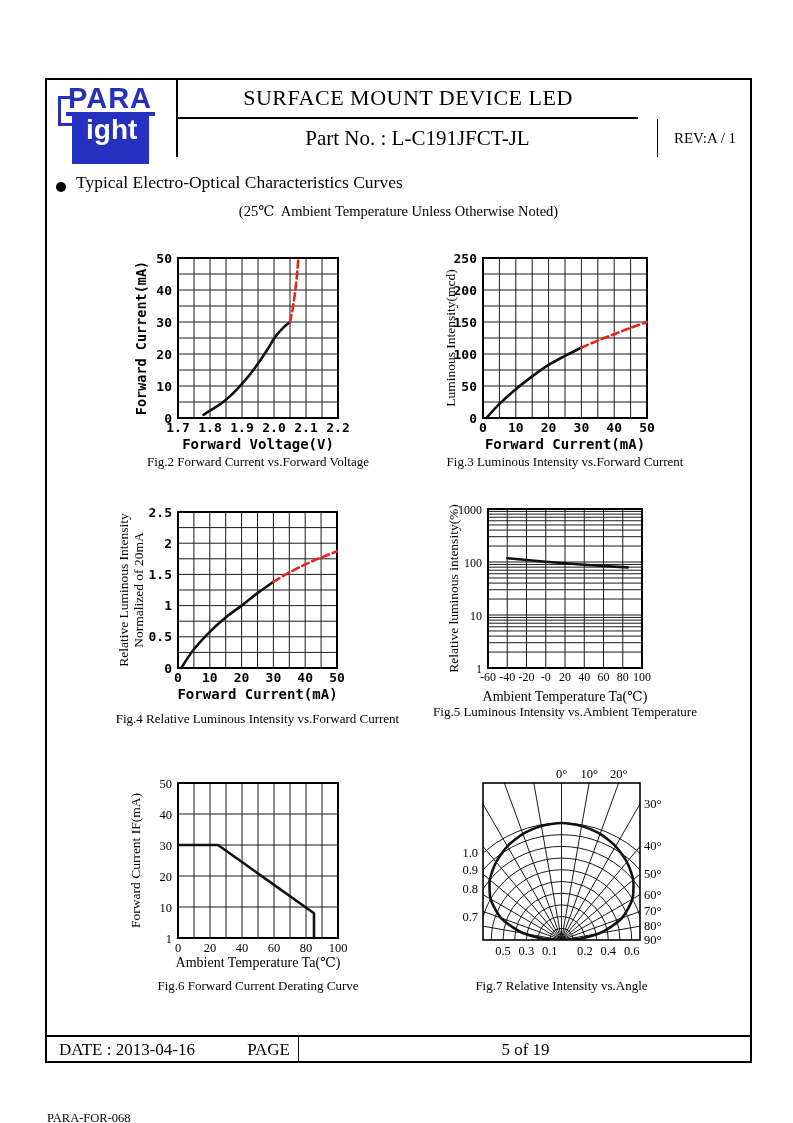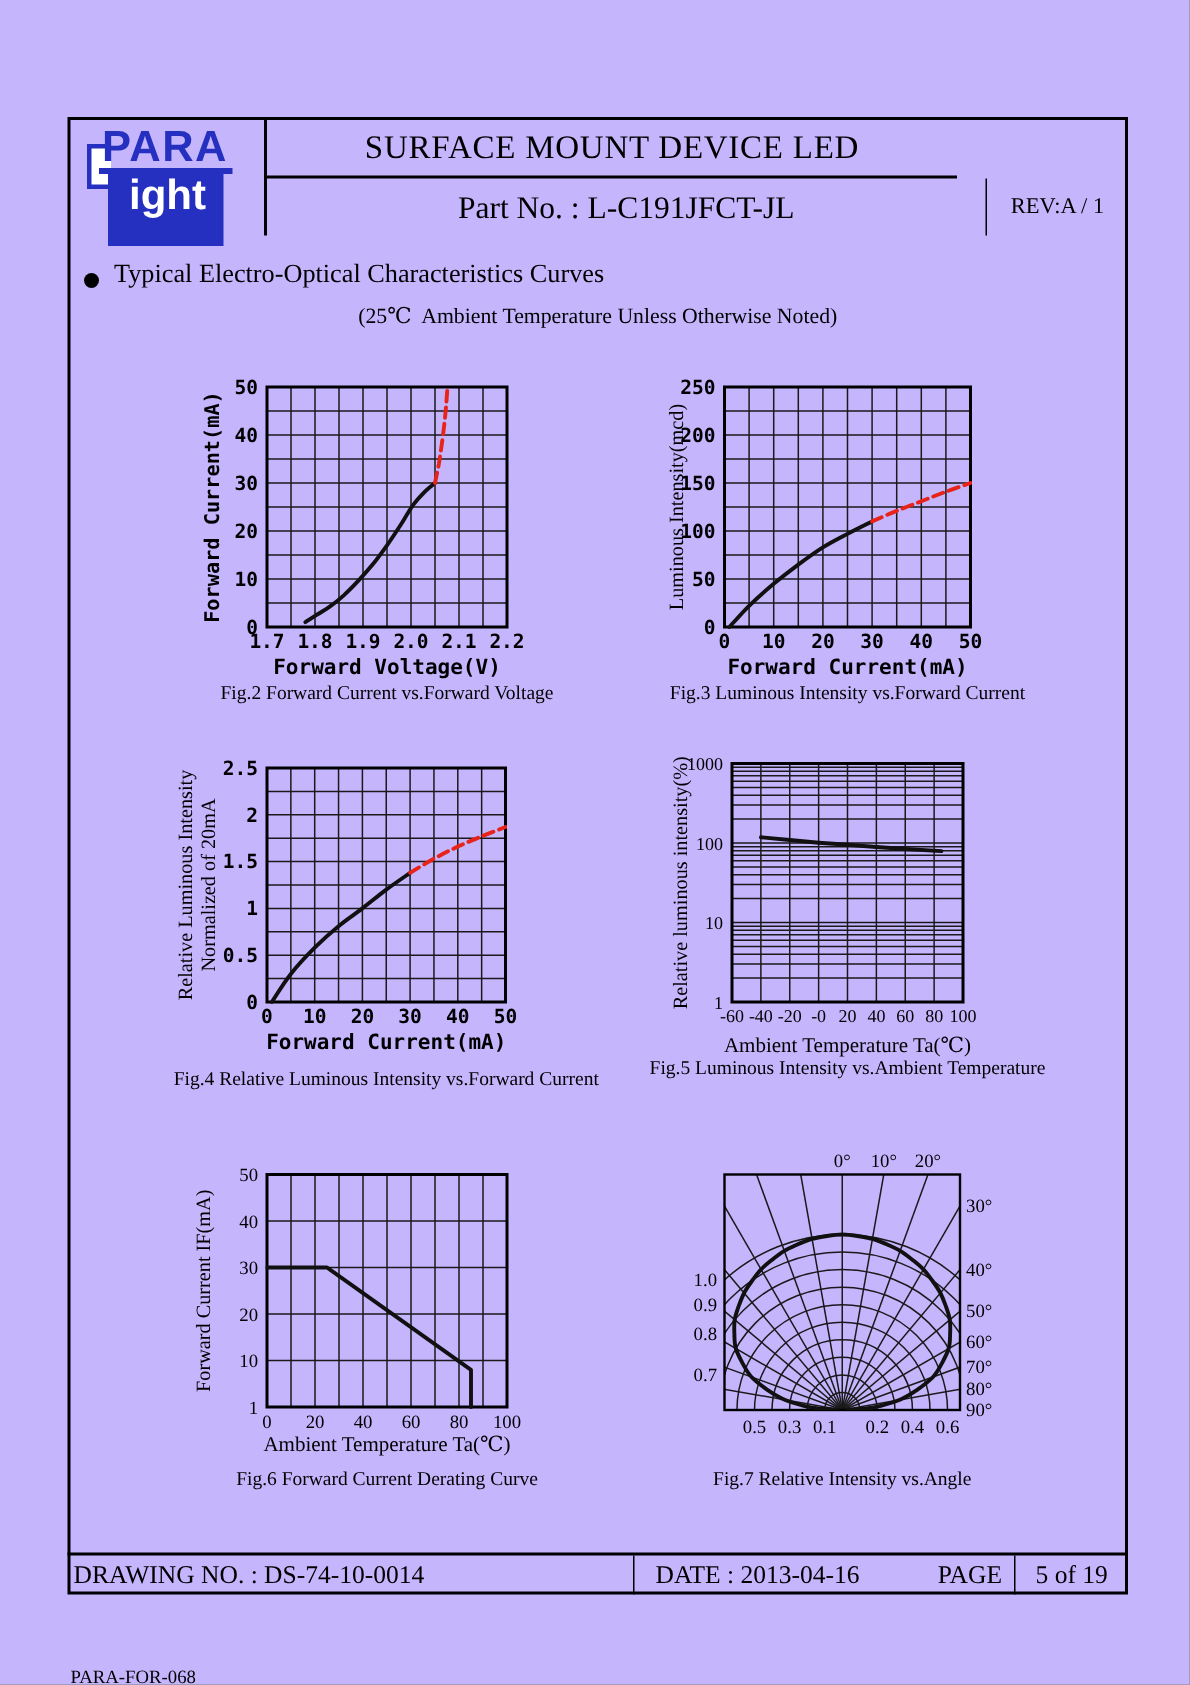--- a/index.html
+++ b/index.html
@@ -1,16 +1,16 @@
 <!DOCTYPE html>
 <html style="--brand: #2630c0;"><head>
 <meta charset="utf-8">
 <style>
   html,body{margin:0;padding:0;background:#888;}
-  .page{position:relative;width:793px;height:1123px;background:#c4b5fd;margin:0 auto;
+  .page{position:relative;width:793px;height:1123px;background:#ffffff;margin:0 auto;
         font-family:"Liberation Serif","DejaVu Serif",serif;color:#000;overflow:hidden;}
   .abs{position:absolute;}
   .sheet{left:45px;top:78px;width:707px;height:985px;border:2px solid #000;box-sizing:border-box;}
   
   .logo-cell{left:45px;top:78px;width:133px;height:79px;border-right:2px solid #000;box-sizing:border-box;}
   .hdr-title{left:178px;top:78px;width:460px;height:41px;border-bottom:2px solid #000;box-sizing:border-box;
              display:flex;align-items:center;justify-content:center;font-size:22px;letter-spacing:.5px;}
   .hdr-sub{left:178px;top:119px;width:574px;height:38px;display:flex;box-sizing:border-box;}
   .part-cell{flex:1;display:flex;align-items:center;justify-content:center;font-size:21px;}
   .rev-cell{width:95px;border-left:1.5px solid #000;display:flex;align-items:center;justify-content:center;font-size:15px;box-sizing:border-box;}
@@ -335,21 +335,20 @@
       <text x="106.4" y="200" font-family="&quot;Liberation Serif&quot;,&quot;DejaVu Serif&quot;,serif" font-size="12.5" font-weight="normal" text-anchor="middle" fill="#000">0.3</text>
       <text x="129.8" y="200" font-family="&quot;Liberation Serif&quot;,&quot;DejaVu Serif&quot;,serif" font-size="12.5" font-weight="normal" text-anchor="middle" fill="#000">0.1</text>
       <text x="164.9" y="200" font-family="&quot;Liberation Serif&quot;,&quot;DejaVu Serif&quot;,serif" font-size="12.5" font-weight="normal" text-anchor="middle" fill="#000">0.2</text>
       <text x="188.3" y="200" font-family="&quot;Liberation Serif&quot;,&quot;DejaVu Serif&quot;,serif" font-size="12.5" font-weight="normal" text-anchor="middle" fill="#000">0.4</text>
       <text x="211.7" y="200" font-family="&quot;Liberation Serif&quot;,&quot;DejaVu Serif&quot;,serif" font-size="12.5" font-weight="normal" text-anchor="middle" fill="#000">0.6</text>
       <path d="M139.2 185.0C136.1 184.7 126.5 184.3 120.5 183.2C114.6 182.0 108.3 180.2 103.5 178.3C98.7 176.4 95.5 174.2 91.8 171.7C88.0 169.1 83.8 165.9 81.0 163.0C78.3 160.1 77.0 157.3 75.2 154.1C73.5 150.9 71.5 147.3 70.6 144.1C69.6 140.8 69.7 137.9 69.6 134.7C69.5 131.5 69.3 128.0 69.8 124.8C70.3 121.7 71.4 118.9 72.4 115.9C73.5 113.0 74.6 109.8 76.1 107.0C77.5 104.2 79.4 101.6 81.3 99.0C83.2 96.4 85.1 93.6 87.4 91.3C89.6 88.9 92.2 86.9 94.8 84.8C97.4 82.7 100.0 80.6 102.9 78.9C105.7 77.2 108.8 75.9 111.9 74.5C115.0 73.2 118.1 71.8 121.4 70.9C124.6 70.0 128.0 69.5 131.4 69.0C134.7 68.5 138.1 68.0 141.5 68.0C144.9 68.0 148.3 68.5 151.6 69.0C155.0 69.5 158.4 70.0 161.6 70.9C164.9 71.8 168.0 73.2 171.1 74.5C174.2 75.9 177.3 77.2 180.1 78.9C183.0 80.6 185.6 82.7 188.2 84.8C190.8 86.9 193.4 88.9 195.6 91.3C197.9 93.6 199.8 96.4 201.7 99.0C203.6 101.6 205.5 104.2 206.9 107.0C208.4 109.8 209.5 113.0 210.6 115.9C211.6 118.9 212.7 121.7 213.2 124.8C213.7 128.0 213.5 131.5 213.4 134.7C213.3 137.9 213.4 140.8 212.4 144.1C211.5 147.3 209.5 150.9 207.8 154.1C206.0 157.3 204.7 160.1 202.0 163.0C199.2 165.9 195.0 169.1 191.2 171.7C187.5 174.2 184.3 176.4 179.5 178.3C174.7 180.2 168.4 182.0 162.5 183.2C156.5 184.3 146.9 184.7 143.8 185.0" fill="none" stroke="#111111" stroke-width="2.6" stroke-linejoin="round" clip-path="url(#fig7clip)"></path>
       <text x="141.5" y="235" font-family="&quot;Liberation Serif&quot;,&quot;DejaVu Serif&quot;,serif" font-size="13" font-weight="normal" text-anchor="middle" fill="#000">Fig.7 Relative Intensity vs.Angle</text>
     </svg>
 
   <div class="abs footer">
-    <div class="f-c1">DRAWING NO. : DS-74-10-0014</div>
     <div class="f-c2">
       <span>DATE : 2013-04-16</span>
       <span>PAGE</span>
     </div>
     <div class="f-c3">5 of 19</div>
   </div>
   <div class="abs form-no">PARA-FOR-068</div>
 
 </div>
 

